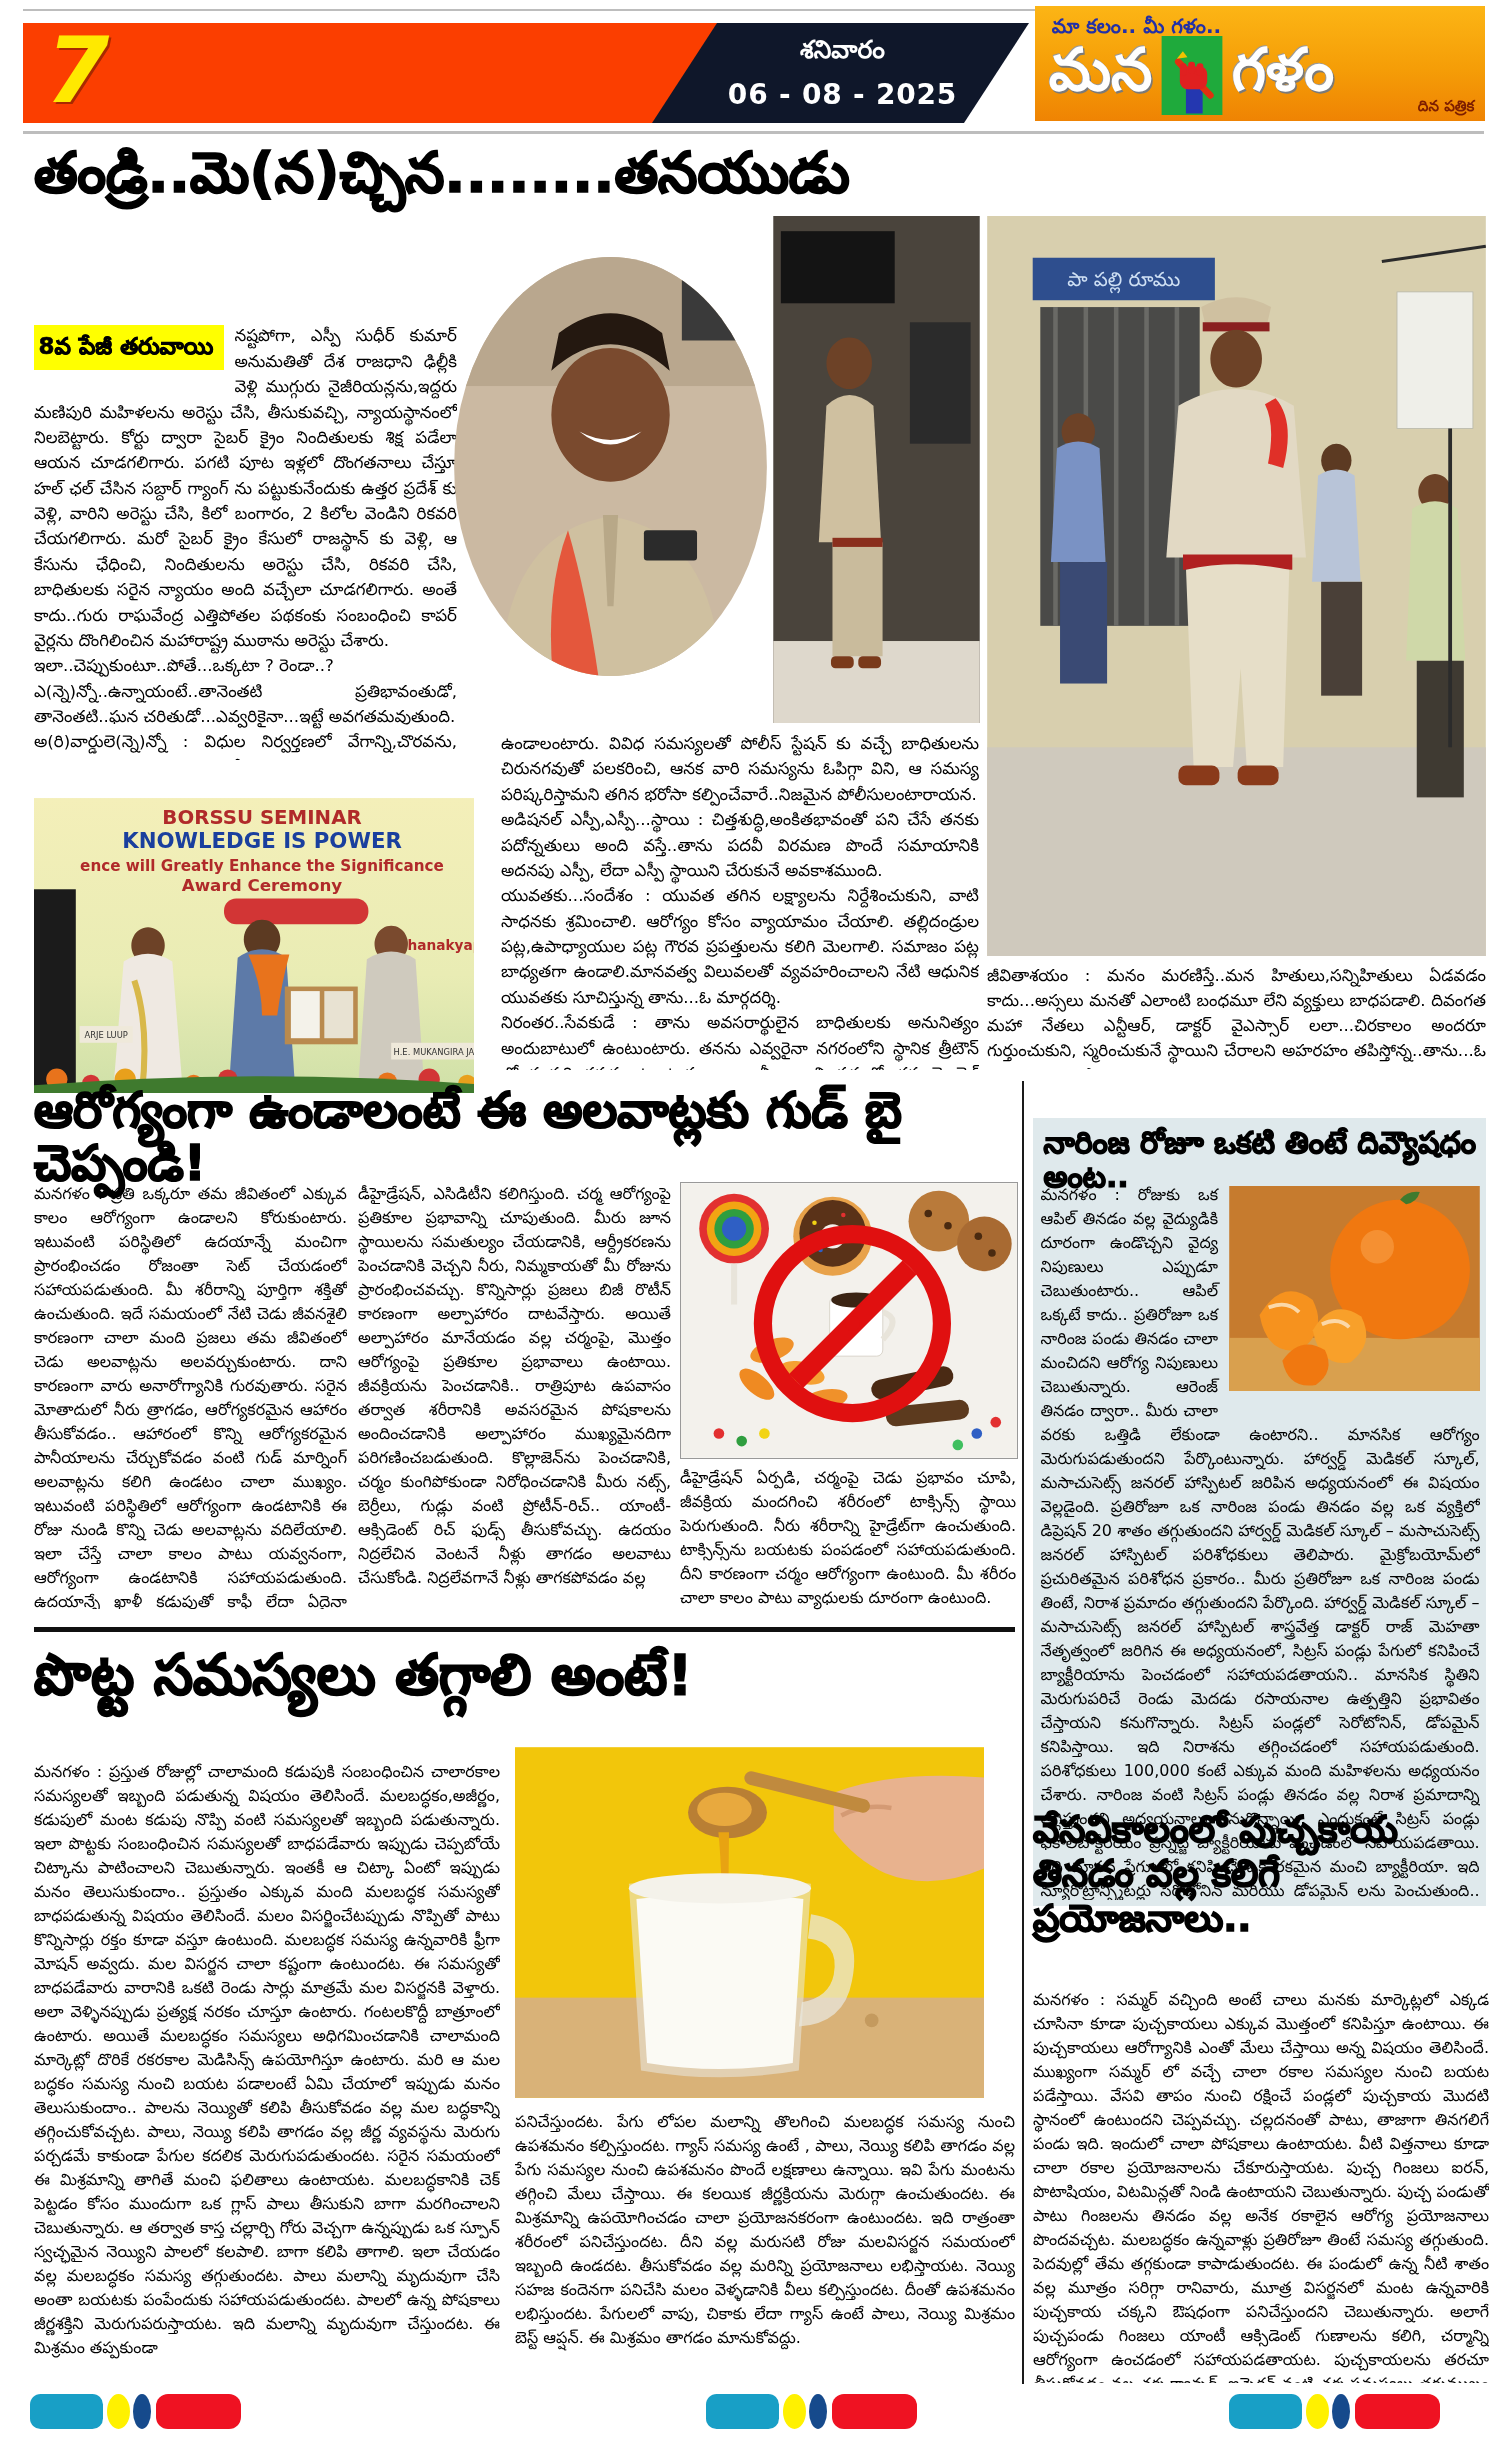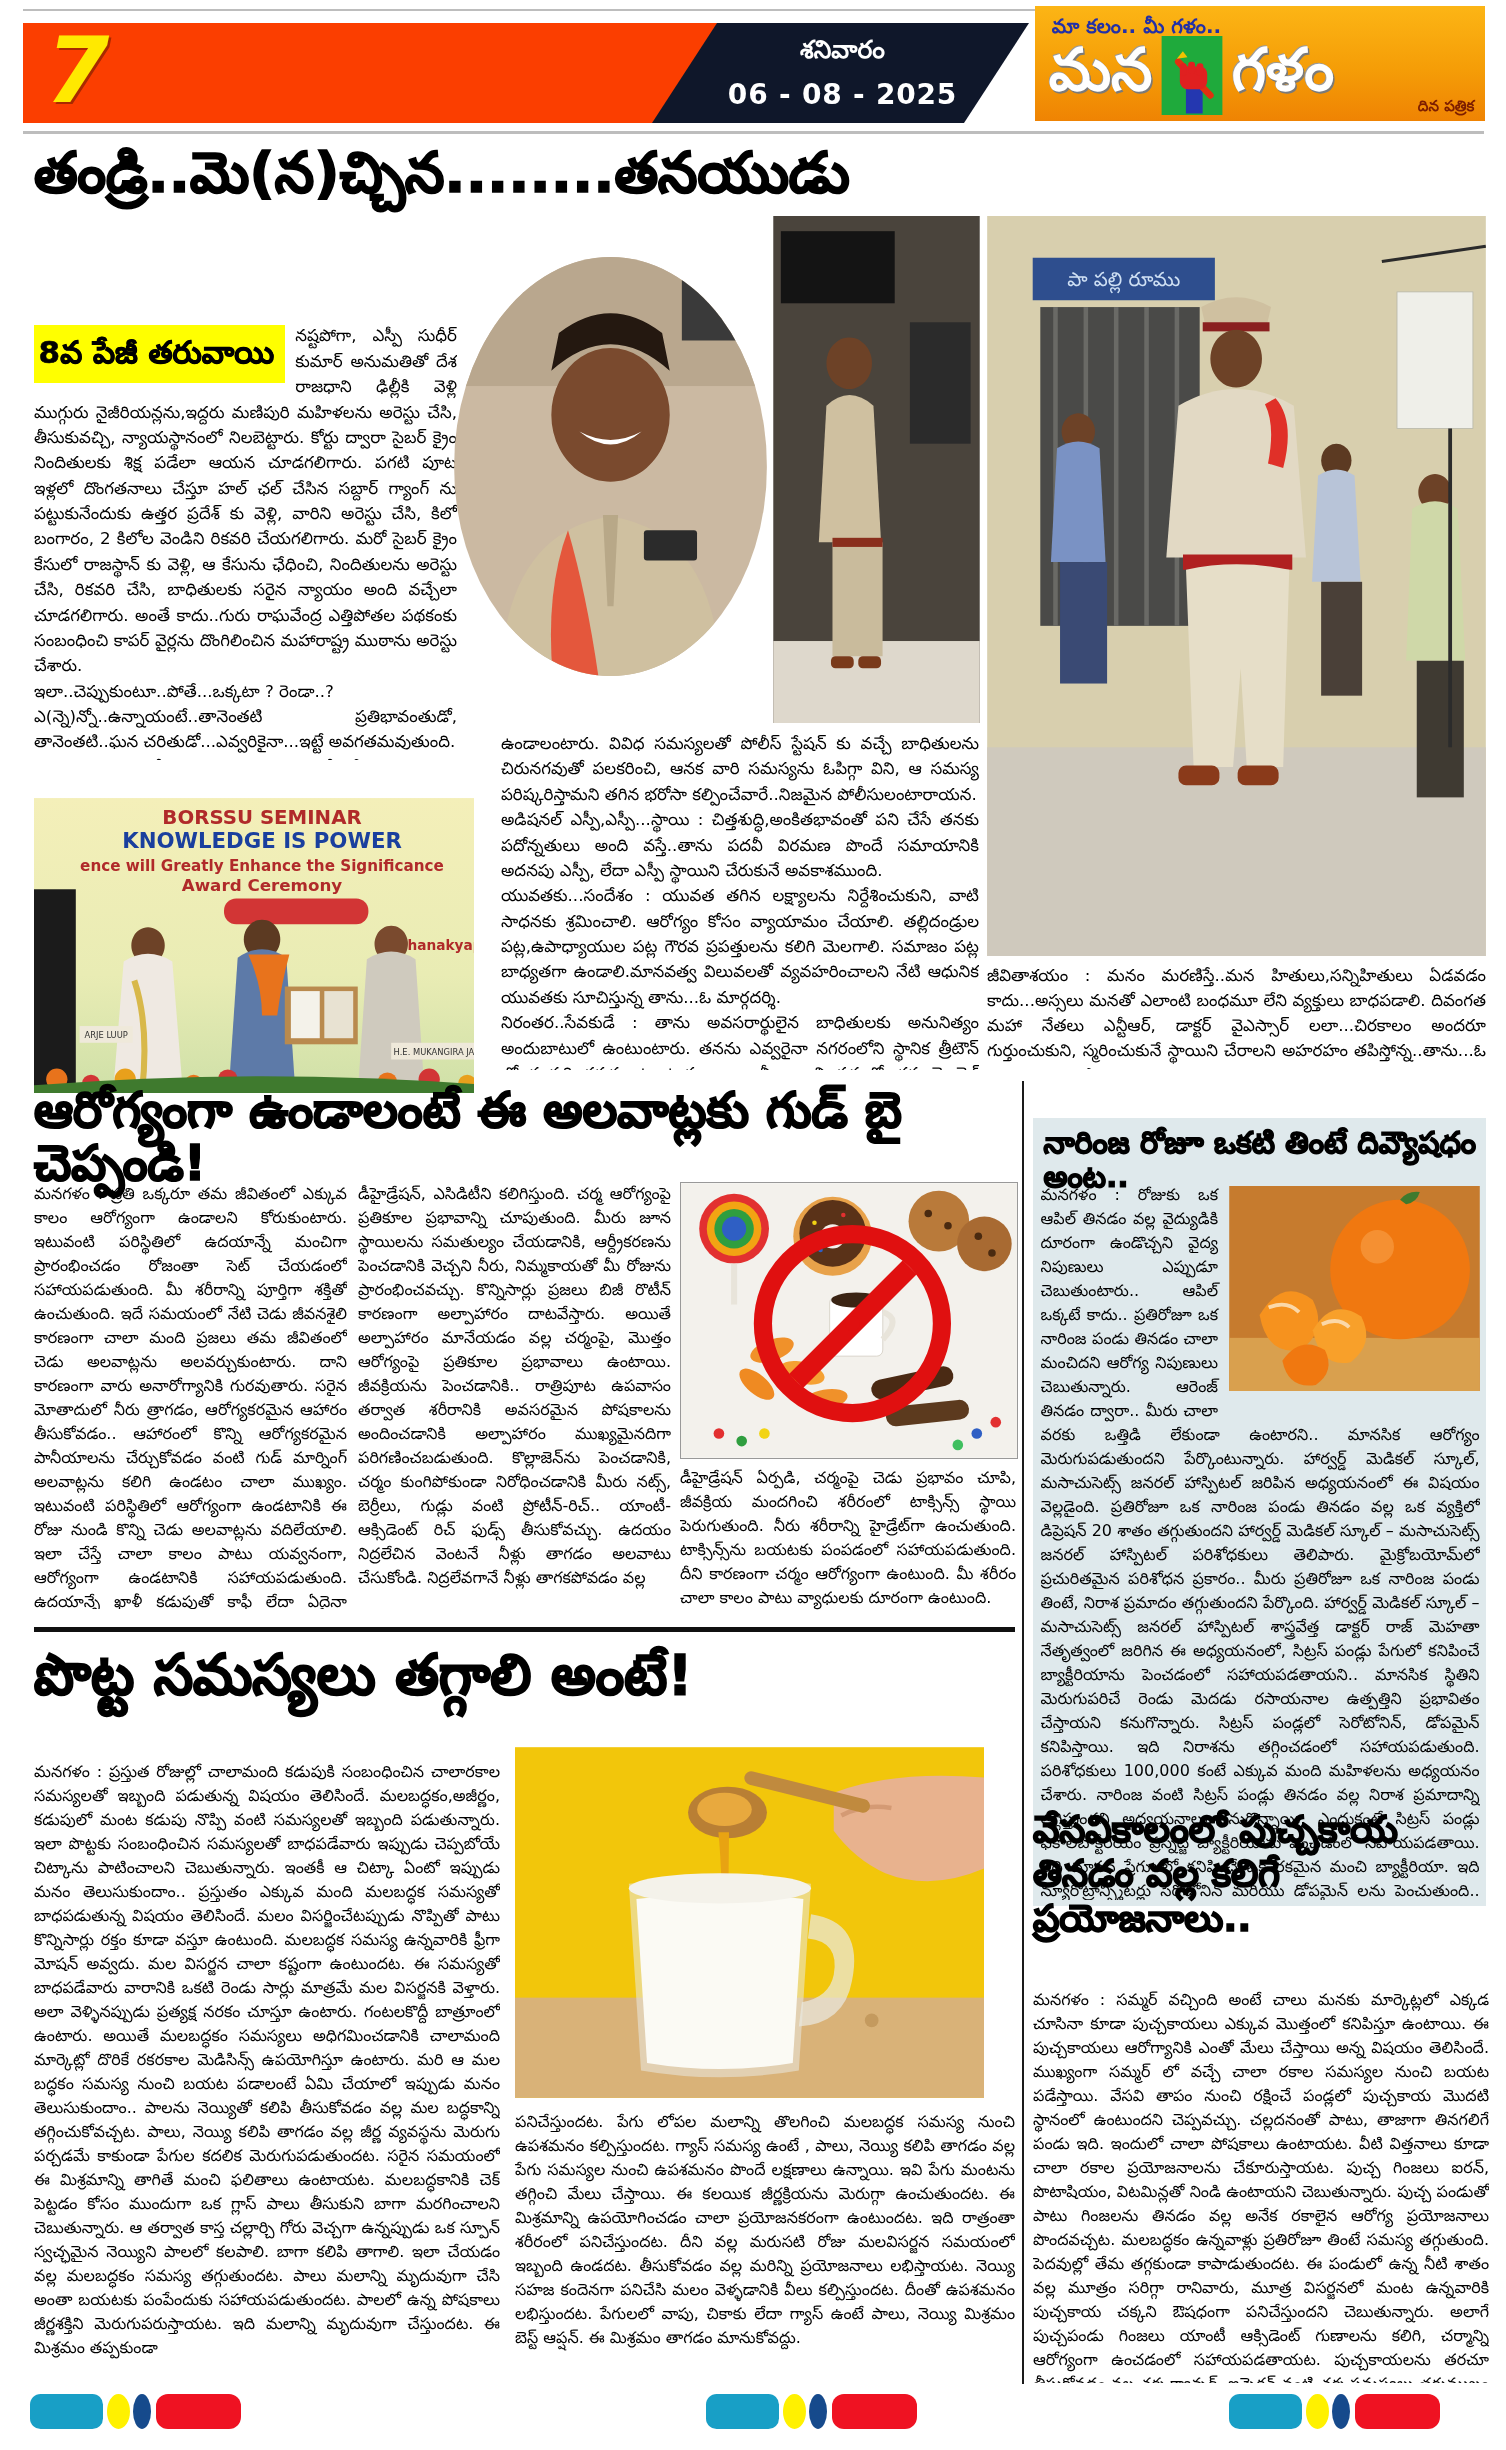--- a/index.html
+++ b/index.html
@@ -3,21 +3,21 @@
 <meta charset="utf-8">
 <style>
   html,body{margin:0;padding:0;}
   body{width:1507px;height:2450px;position:relative;background:#ffffff;
        font-family:"DejaVu Sans", sans-serif;color:#000;}
   .abs{position:absolute;}
   .txt{font-size:16.7px;line-height:1.52;text-align:justify;white-space:pre-line;overflow:hidden;}
   .txt-sm{font-size:16px;line-height:1.5;text-align:justify;white-space:pre-line;overflow:hidden;}
   .headline{font-weight:900;color:#000;letter-spacing:0px;line-height:1.08;
             -webkit-text-stroke:1.5px #000;}
-  .pagetag{float:left;background:#ffff00;font-weight:bold;font-size:31px;
+  .pagetag{float:left;background:#ffff00;font-weight:bold;font-size:23px;
            padding:4.6px 10.6px 6px 4.6px;margin:1.5px 10.6px 4.6px 0;-webkit-text-stroke:0.6px #000;}
   .rule-h{background:#101010;}
   .rule-gray{background:#bdbdbd;}
   .hdr-orange{background:#fb3e00;clip-path:polygon(0 0,100% 0,calc(100% - 65px) 100%,0 100%);}
   .hdr-blue{background:#0f172a;clip-path:polygon(65px 0,100% 0,calc(100% - 65px) 100%,0 100%);}
   .hdr-logo{background:linear-gradient(180deg,#fcb515 0%,#f59d07 55%,#ef8303 100%);}
   .panel{background:#dfe9ec;}
   .caption{font-size:16.7px;line-height:1.5;text-align:justify;white-space:pre-line;overflow:hidden;}
   .photo{overflow:hidden;}
   .footer-shape{position:absolute;top:0;}

